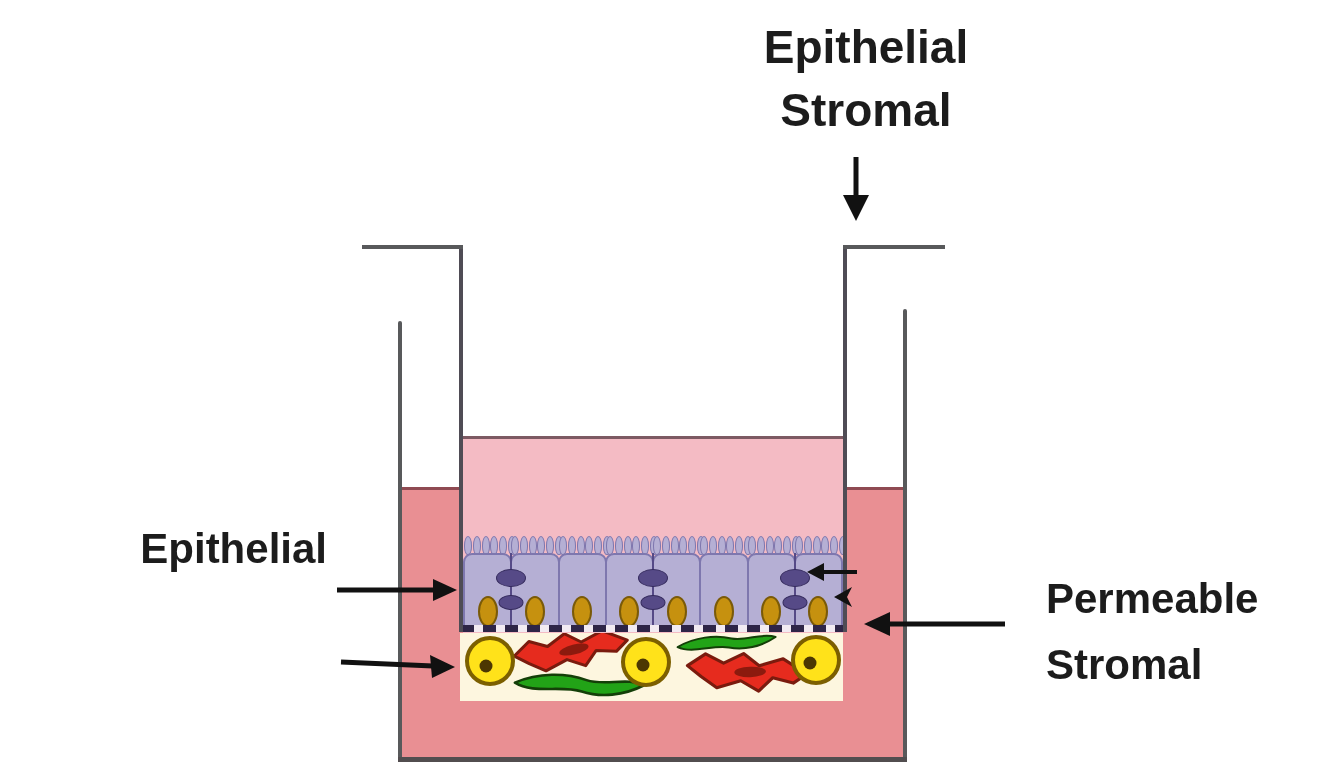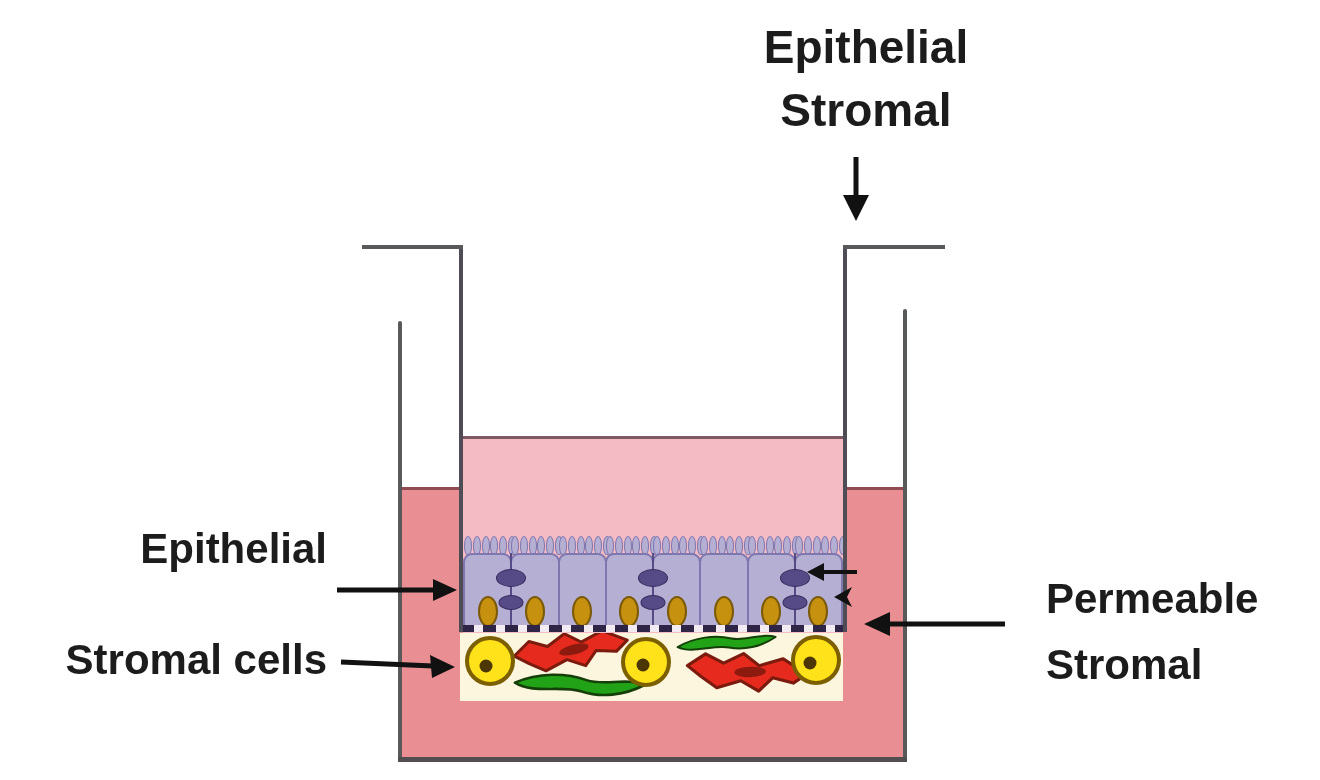--- a/index.html
+++ b/index.html
@@ -299,19 +299,18 @@
       <polygon points="807,572 824,563 824,581" fill="currentColor"></polygon>
     </g>
     <g>
       <polygon points="834,597 852,587 847,597 852,607" fill="currentColor"></polygon>
     </g>
   </svg>
 
   <div class="fig-label epithelial-label">
     <div>Epithelial</div>
   </div>
-  <div class="fig-label stromal-label">Stromal cells</div>
   <div class="fig-label membrane-label">
     <div>Permeable</div>
     <div>Stromal</div>
   </div>
 
 </div>
 
 </body></html>

